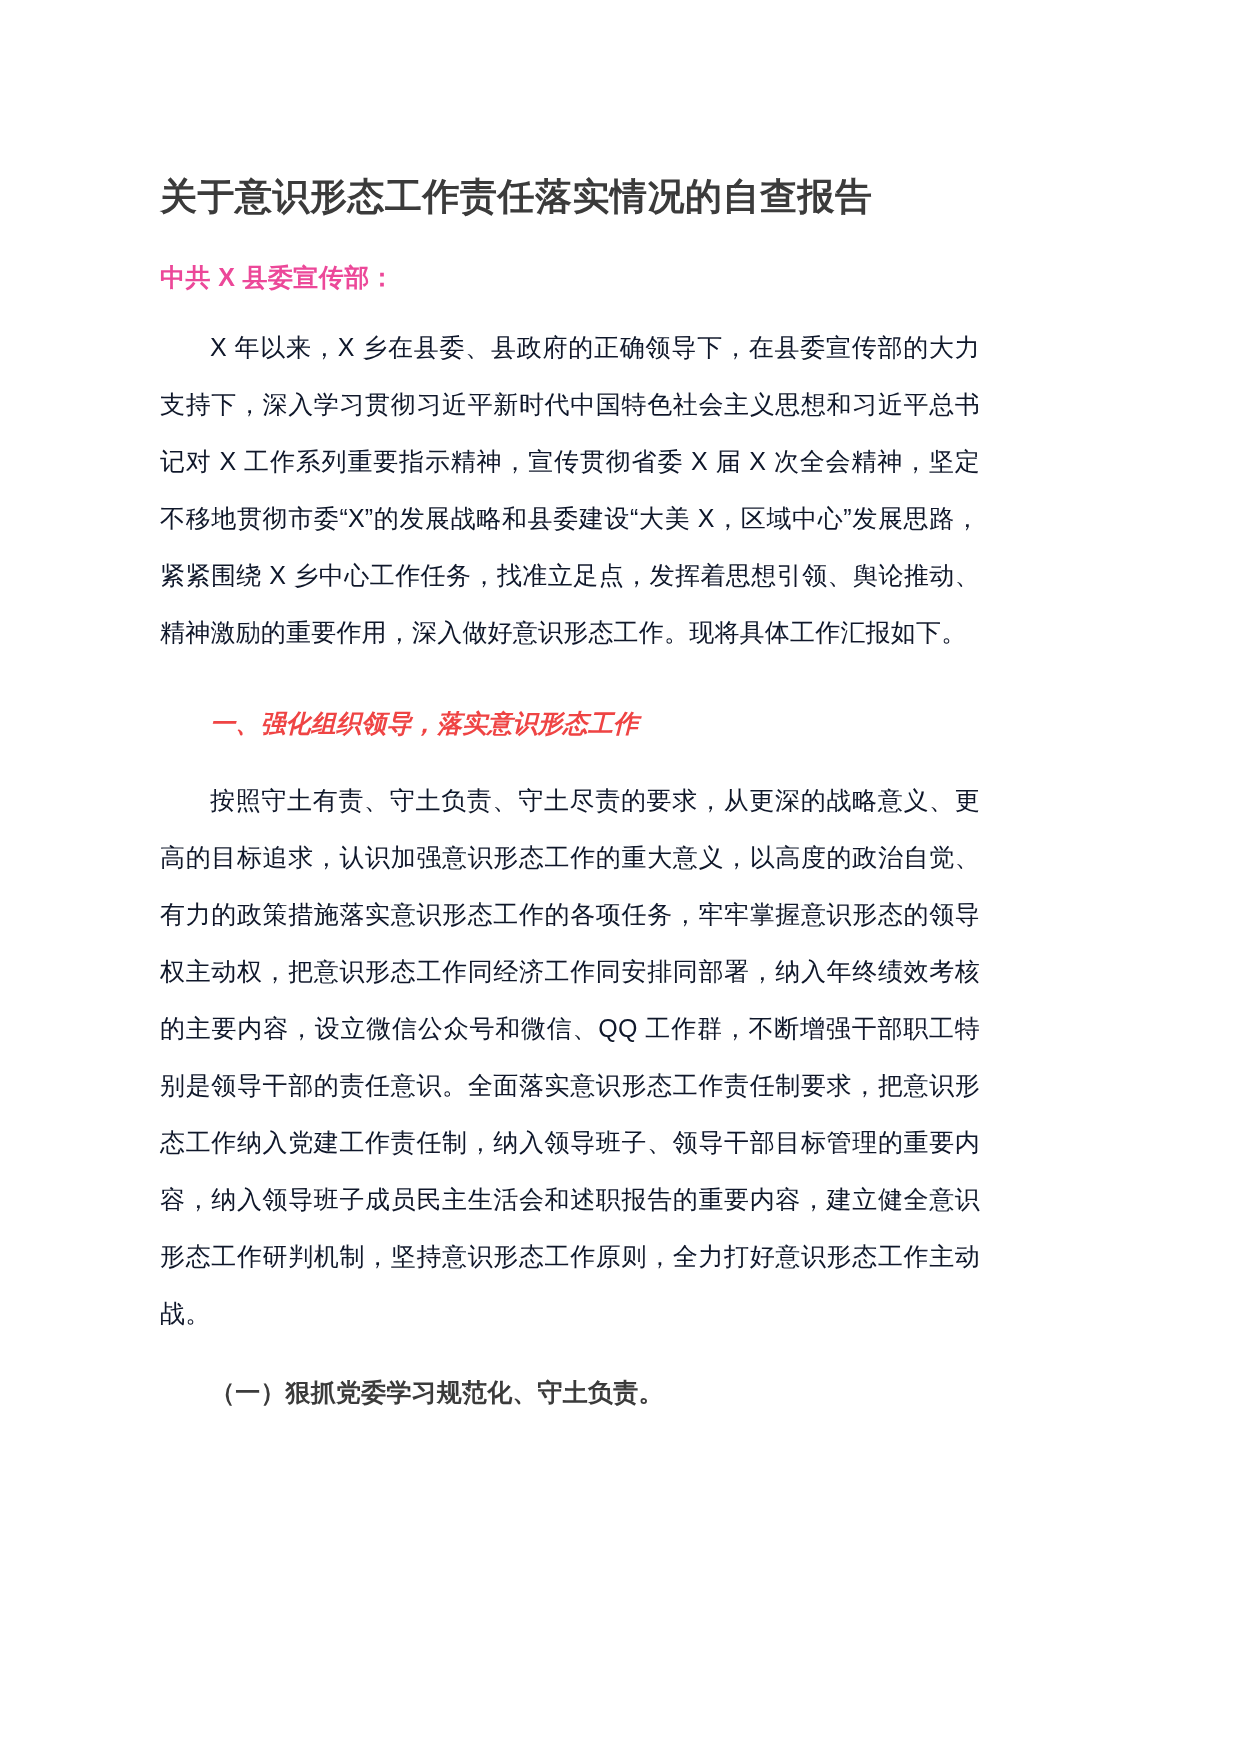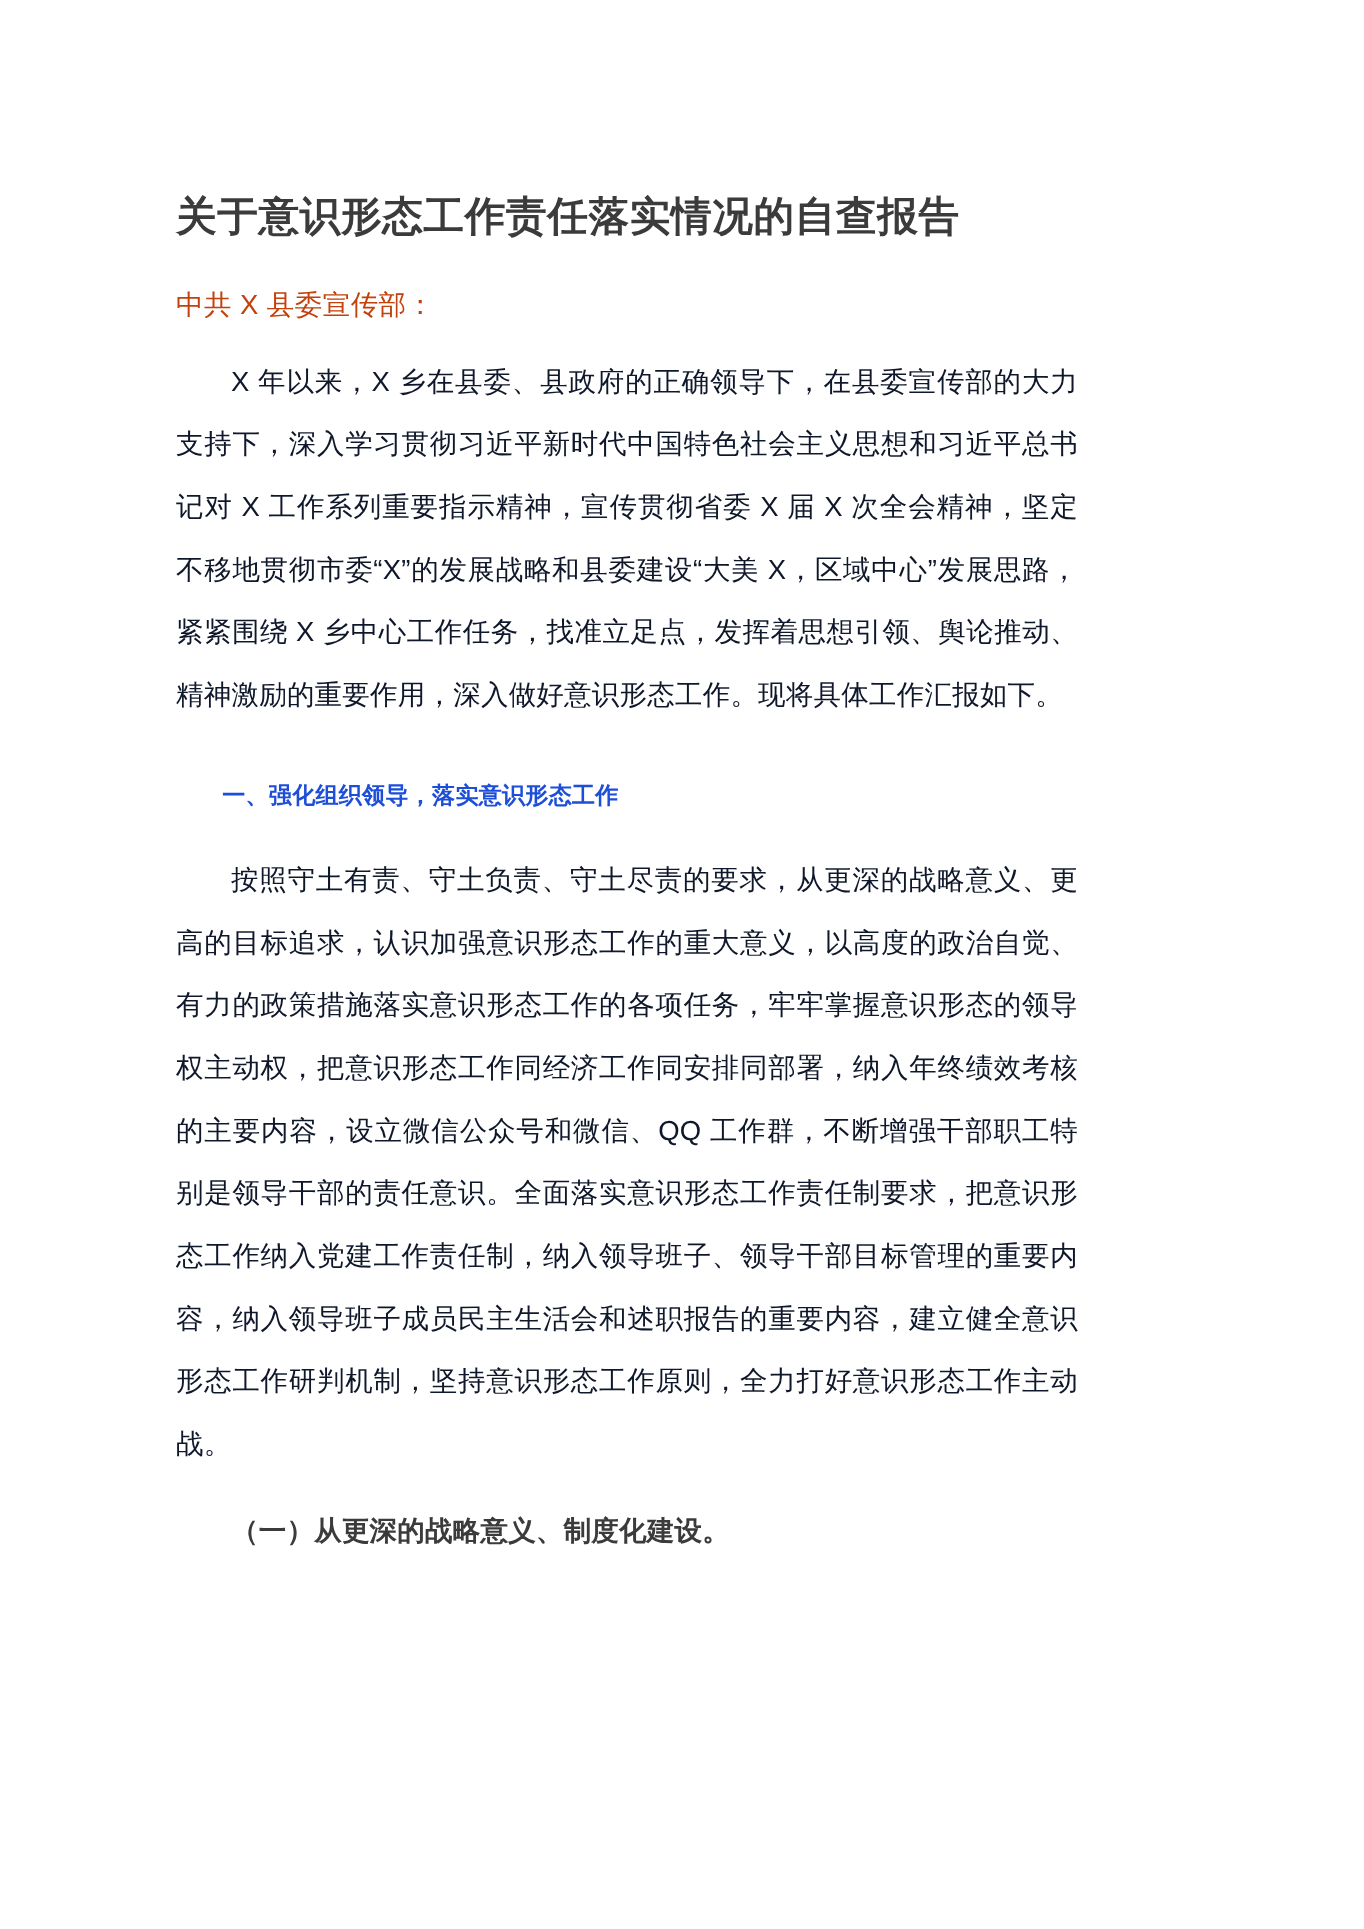--- a/index.html
+++ b/index.html
@@ -33,50 +33,52 @@
     font-weight: bold;
     letter-spacing: 0.5px;
     color: #3b3b3b;
     margin: 0;
     padding-top: 174px;
     line-height: 1.25;
     white-space: nowrap;
   }
   .recipient {
     font-size: 25px;
-    color: #c2410c;
+    color: #ec4899;
     margin: 0;
     padding-top: 40px;
     line-height: 1.4;
     letter-spacing: 0.4px;
+    font-weight: bold;
   }
   p.body-para {
     font-size: 25px;
     color: #0f172a;
     margin: 0;
     padding-top: 24px;
     line-height: 57px;
     text-align: justify;
     text-justify: inter-ideograph;
     text-indent: 2em;
     letter-spacing: 0.2px;
   }
   p.body-para.tight {
     padding-top: 18px;
   }
   h2.section-heading {
-    font-size: 21px;
+    font-size: 25px;
     font-weight: bold;
-    color: #1d4ed8;
+    color: #ef4444;
     margin: 0;
     padding-top: 34px;
     padding-bottom: 2px;
     line-height: 57px;
     text-indent: 2em;
     letter-spacing: 0.2px;
+    font-style: italic;
   }
   h3.sub-heading {
     font-size: 25px;
     font-weight: bold;
     color: #3b3b3b;
     margin: 0;
     padding-top: 22px;
     line-height: 57px;
     text-indent: 2em;
     letter-spacing: 0.2px;
@@ -92,16 +94,16 @@
 
     <div class="recipient">中共 X 县委宣传部：</div>
 
     <p class="body-para">X 年以来，X 乡在县委、县政府的正确领导下，在县委宣传部的大力支持下，深入学习贯彻习近平新时代中国特色社会主义思想和习近平总书记对 X 工作系列重要指示精神，宣传贯彻省委 X 届 X 次全会精神，坚定不移地贯彻市委“X”的发展战略和县委建设“大美 X，区域中心”发展思路，紧紧围绕 X 乡中心工作任务，找准立足点，发挥着思想引领、舆论推动、精神激励的重要作用，深入做好意识形态工作。现将具体工作汇报如下。</p>
 
     <h2 class="section-heading">一、强化组织领导，落实意识形态工作</h2>
 
     <p class="body-para tight">按照守土有责、守土负责、守土尽责的要求，从更深的战略意义、更高的目标追求，认识加强意识形态工作的重大意义，以高度的政治自觉、有力的政策措施落实意识形态工作的各项任务，牢牢掌握意识形态的领导权主动权，把意识形态工作同经济工作同安排同部署，纳入年终绩效考核的主要内容，设立微信公众号和微信、QQ 工作群，不断增强干部职工特别是领导干部的责任意识。全面落实意识形态工作责任制要求，把意识形态工作纳入党建工作责任制，纳入领导班子、领导干部目标管理的重要内容，纳入领导班子成员民主生活会和述职报告的重要内容，建立健全意识形态工作研判机制，坚持意识形态工作原则，全力打好意识形态工作主动战。</p>
 
 
-    <h3 class="sub-heading">（一）从更深的战略意义、制度化建设。</h3>
+    <h3 class="sub-heading">（一）狠抓党委学习规范化、守土负责。</h3>
 
   </div>
 </div>
 
 </body></html>

